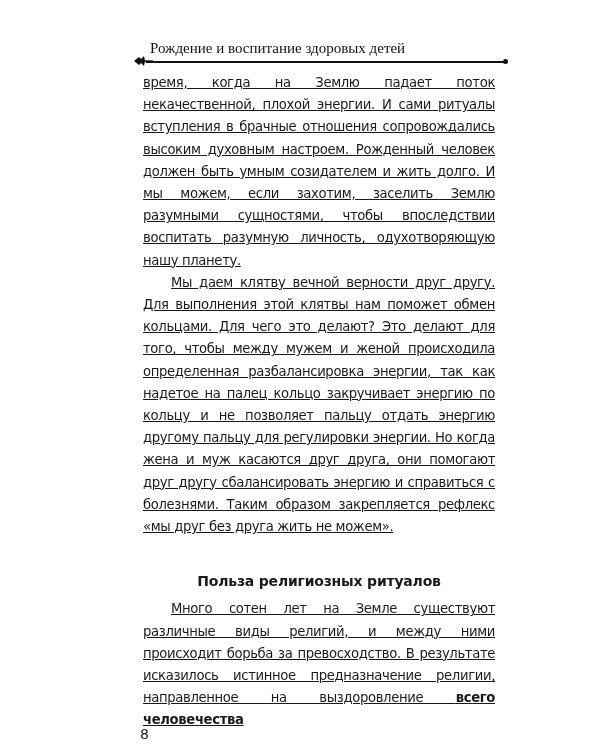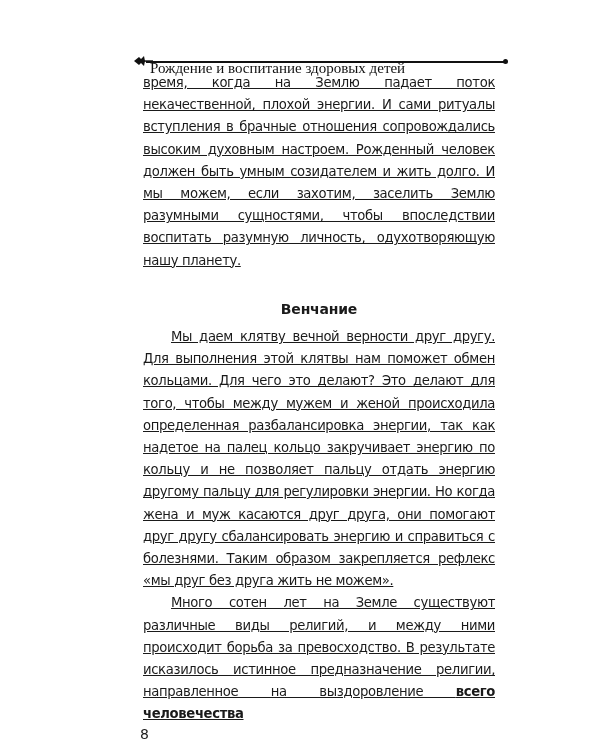--- a/index.html
+++ b/index.html
@@ -2,21 +2,21 @@
 <html><head>
   <meta charset="utf-8">
   <style>
     html, body { margin: 0; padding: 0; }
     body {
       width: 600px; height: 750px; background: #ffffff; position: relative;
       overflow: hidden; color: #1a1a1a;
     }
     .running-head {
       position: absolute; left: 150px; top: 40px;
-      font-family: "Liberation Serif", serif; font-size: 15px; color: #111; margin-top: 20px;
+      font-family: "Liberation Serif", serif; font-size: 15px; color: #111;
     }
     .rule {
       position: absolute; left: 146px; top: 61px; width: 360px; height: 1.5px; background: #111;
     }
     .ornament {
       position: absolute; left: 133px; top: 55px; width: 20px; height: 12px;
     }
     .dot {
       position: absolute; left: 503px; top: 59px; width: 5px; height: 5px; border-radius: 50%; background: #111;
     }
@@ -48,20 +48,20 @@
     <path d="M1 6 L6 2 L8 4 L11 1 L12 6 L11 11 L8 8 L6 10 Z" fill="#111"></path>
     <rect x="11" y="5.3" width="9" height="1.5" fill="#111"></rect>
   </svg>
   <div class="rule"></div>
   <div class="dot"></div>
 </div>
 
 <div class="body-text">
   <p>время, когда на Землю падает поток некачественной, плохой энергии. И сами ритуалы вступления в брачные отношения сопровождались высоким духовным настроем. Рожденный человек должен быть умным созидателем и жить долго. И мы можем, если захотим, заселить Землю разумными сущностями, чтобы впоследствии воспитать разумную личность, одухотворяющую нашу планету.</p>
 
-  <h2 class="h-ven">Венчание</h2>
   <p class="indent">Мы даем клятву вечной верности друг другу. Для выполнения этой клятвы нам поможет обмен кольцами. Для чего это делают? Это делают для того, чтобы между мужем и женой происходила определенная разбалансировка энергии, так как надетое на палец кольцо закручивает энергию по кольцу и не позволяет пальцу отдать энергию другому пальцу для регулировки энергии. Но когда жена и муж касаются друг друга, они помогают друг другу сбалансировать энергию и справиться с болезнями. Таким образом закрепляется рефлекс «мы друг без друга жить не можем».</p>
 
+  <h2 class="h-pol">Польза религиозных ритуалов</h2>
   <p class="indent"><span>Много сотен лет на Земле существуют различные виды религий, и между ними происходит борьба за превосходство. В результате исказилось истинное предназначение религии, направленное на выздоровление </span><b>всего человечества</b></p>
 
 </div>
 
 <div class="page-number">8</div>
 
 </body></html>

